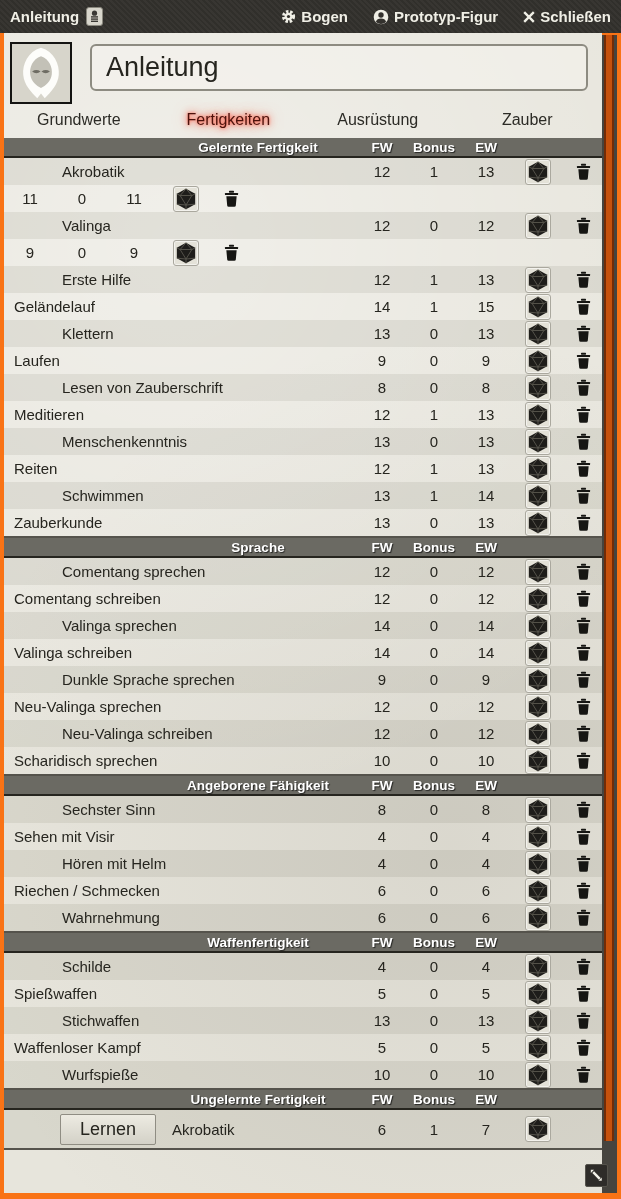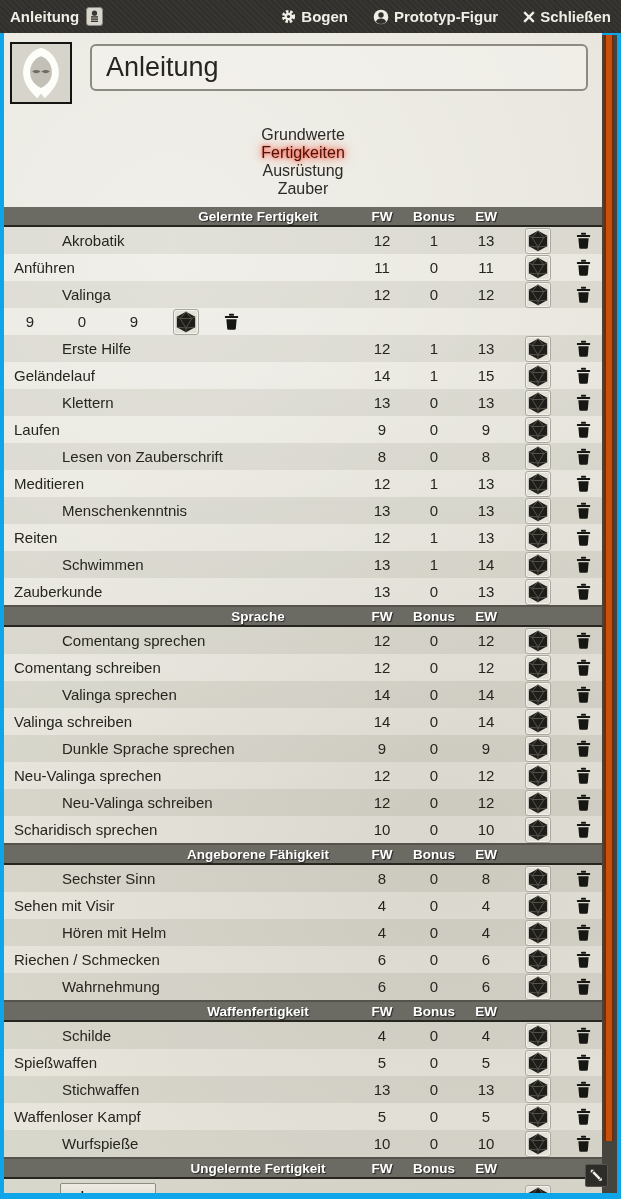--- a/index.html
+++ b/index.html
@@ -1,18 +1,18 @@
 <!DOCTYPE html>
 <html><head>
 <meta charset="utf-8">
 <style>
   * { box-sizing: border-box; margin: 0; padding: 0; }
   html,body { width:621px; height:1199px; overflow:hidden; }
   body { font-family:"Liberation Sans", sans-serif; background:#3a3834; }
-  .window { position:relative; width:621px; height:1199px; background:#0ea5e9; }
+  .window { position:relative; width:621px; height:1199px; background:#f97316; }
 
   
   .titlebar {
     position:absolute; top:0; left:0; right:0; height:33px;
     background:#33312d;
     background-image:repeating-linear-gradient(45deg, rgba(255,255,255,.025) 0 2px, rgba(0,0,0,.05) 2px 4px);
     display:flex; align-items:center; justify-content:space-between;
     padding:0 10px; color:#f0efe6; font-weight:bold; font-size:15px;
   }
   .tb-left { display:flex; align-items:center; gap:7px; }
@@ -37,21 +37,21 @@
 
   
   .char-header { display:flex; align-items:flex-start; padding:0 14px 0 6px; gap:18px; }
   .avatar { width:62px; height:62px; border:2px solid #141412; background:#d4d2c8; flex:none; cursor:pointer; }
   .avatar svg { display:block; }
   .name-input { flex:1; height:47px; margin-top:2px; font-size:27px; color:#26251f;
     font-family:inherit; padding:0 14px; background:rgba(248,247,241,.45);
     border:2px solid #8d8b81; border-radius:6px; }
 
   
-  .tabs { display:flex; margin:22px 0 9px;flex-direction:column; }
+  .tabs { display:flex; margin:7px 0 9px; }
   .tab { flex:1; text-align:center; font-size:16px; color:#2c2b26; cursor:pointer; }
   .tab.active { color:#4c120c;
     text-shadow:0 0 7px rgba(255,92,70,.95), 0 0 3px rgba(255,92,70,.9), 0 0 14px rgba(255,92,70,.6); }
 
   
   .section { border-bottom:2px solid #55534c; }
   .sec-header { position:relative; display:flex; align-items:center; height:20px;
     background:#6b6a63; border-bottom:2px solid #26251f; color:#fff; font-weight:bold; font-size:13.5px;
     text-shadow:1px 1px 1px rgba(0,0,0,.65); }
   .sec-title { position:absolute; left:0; right:90px; text-align:center; }
@@ -176,21 +176,20 @@
               <button class="trash-btn">
                 <svg width="15" height="17" viewBox="0 0 16 18" fill="#161613">
                   <rect x="1" y="3" width="14" height="2.3" rx="0.6"></rect>
                   <rect x="5.3" y="0.8" width="5.4" height="2" rx="0.7"></rect>
                   <path d="M2.5 6.6 h11 l-0.9 9.8 a1.6 1.6 0 0 1 -1.6 1.5 h-6 a1.6 1.6 0 0 1 -1.6 -1.5 z"></path>
                 </svg>
               </button>
             </div>
           </div>
           <div class="row">
-            <div class="name">Anführen</div>
             <div class="num">11</div>
             <div class="num">0</div>
             <div class="num">11</div>
             <div class="die-cell">
               <button class="die-btn">
                 <svg width="22" height="22" viewBox="0 0 24 24">
                   <polygon points="12,0.8 22,6.4 22,17.6 12,23.2 2,17.6 2,6.4" fill="#1e1d1a"></polygon>
                   <g stroke="#5a584f" stroke-width="1" fill="none">
                     <polygon points="5.6,8.2 18.4,8.2 12,18.6"></polygon>
                     <path d="M12,0.8 L5.6,8.2 M12,0.8 L18.4,8.2 M2,6.4 L5.6,8.2 M22,6.4 L18.4,8.2 M2,17.6 L12,18.6 M22,17.6 L12,18.6 M12,23.2 L12,18.6"></path>

